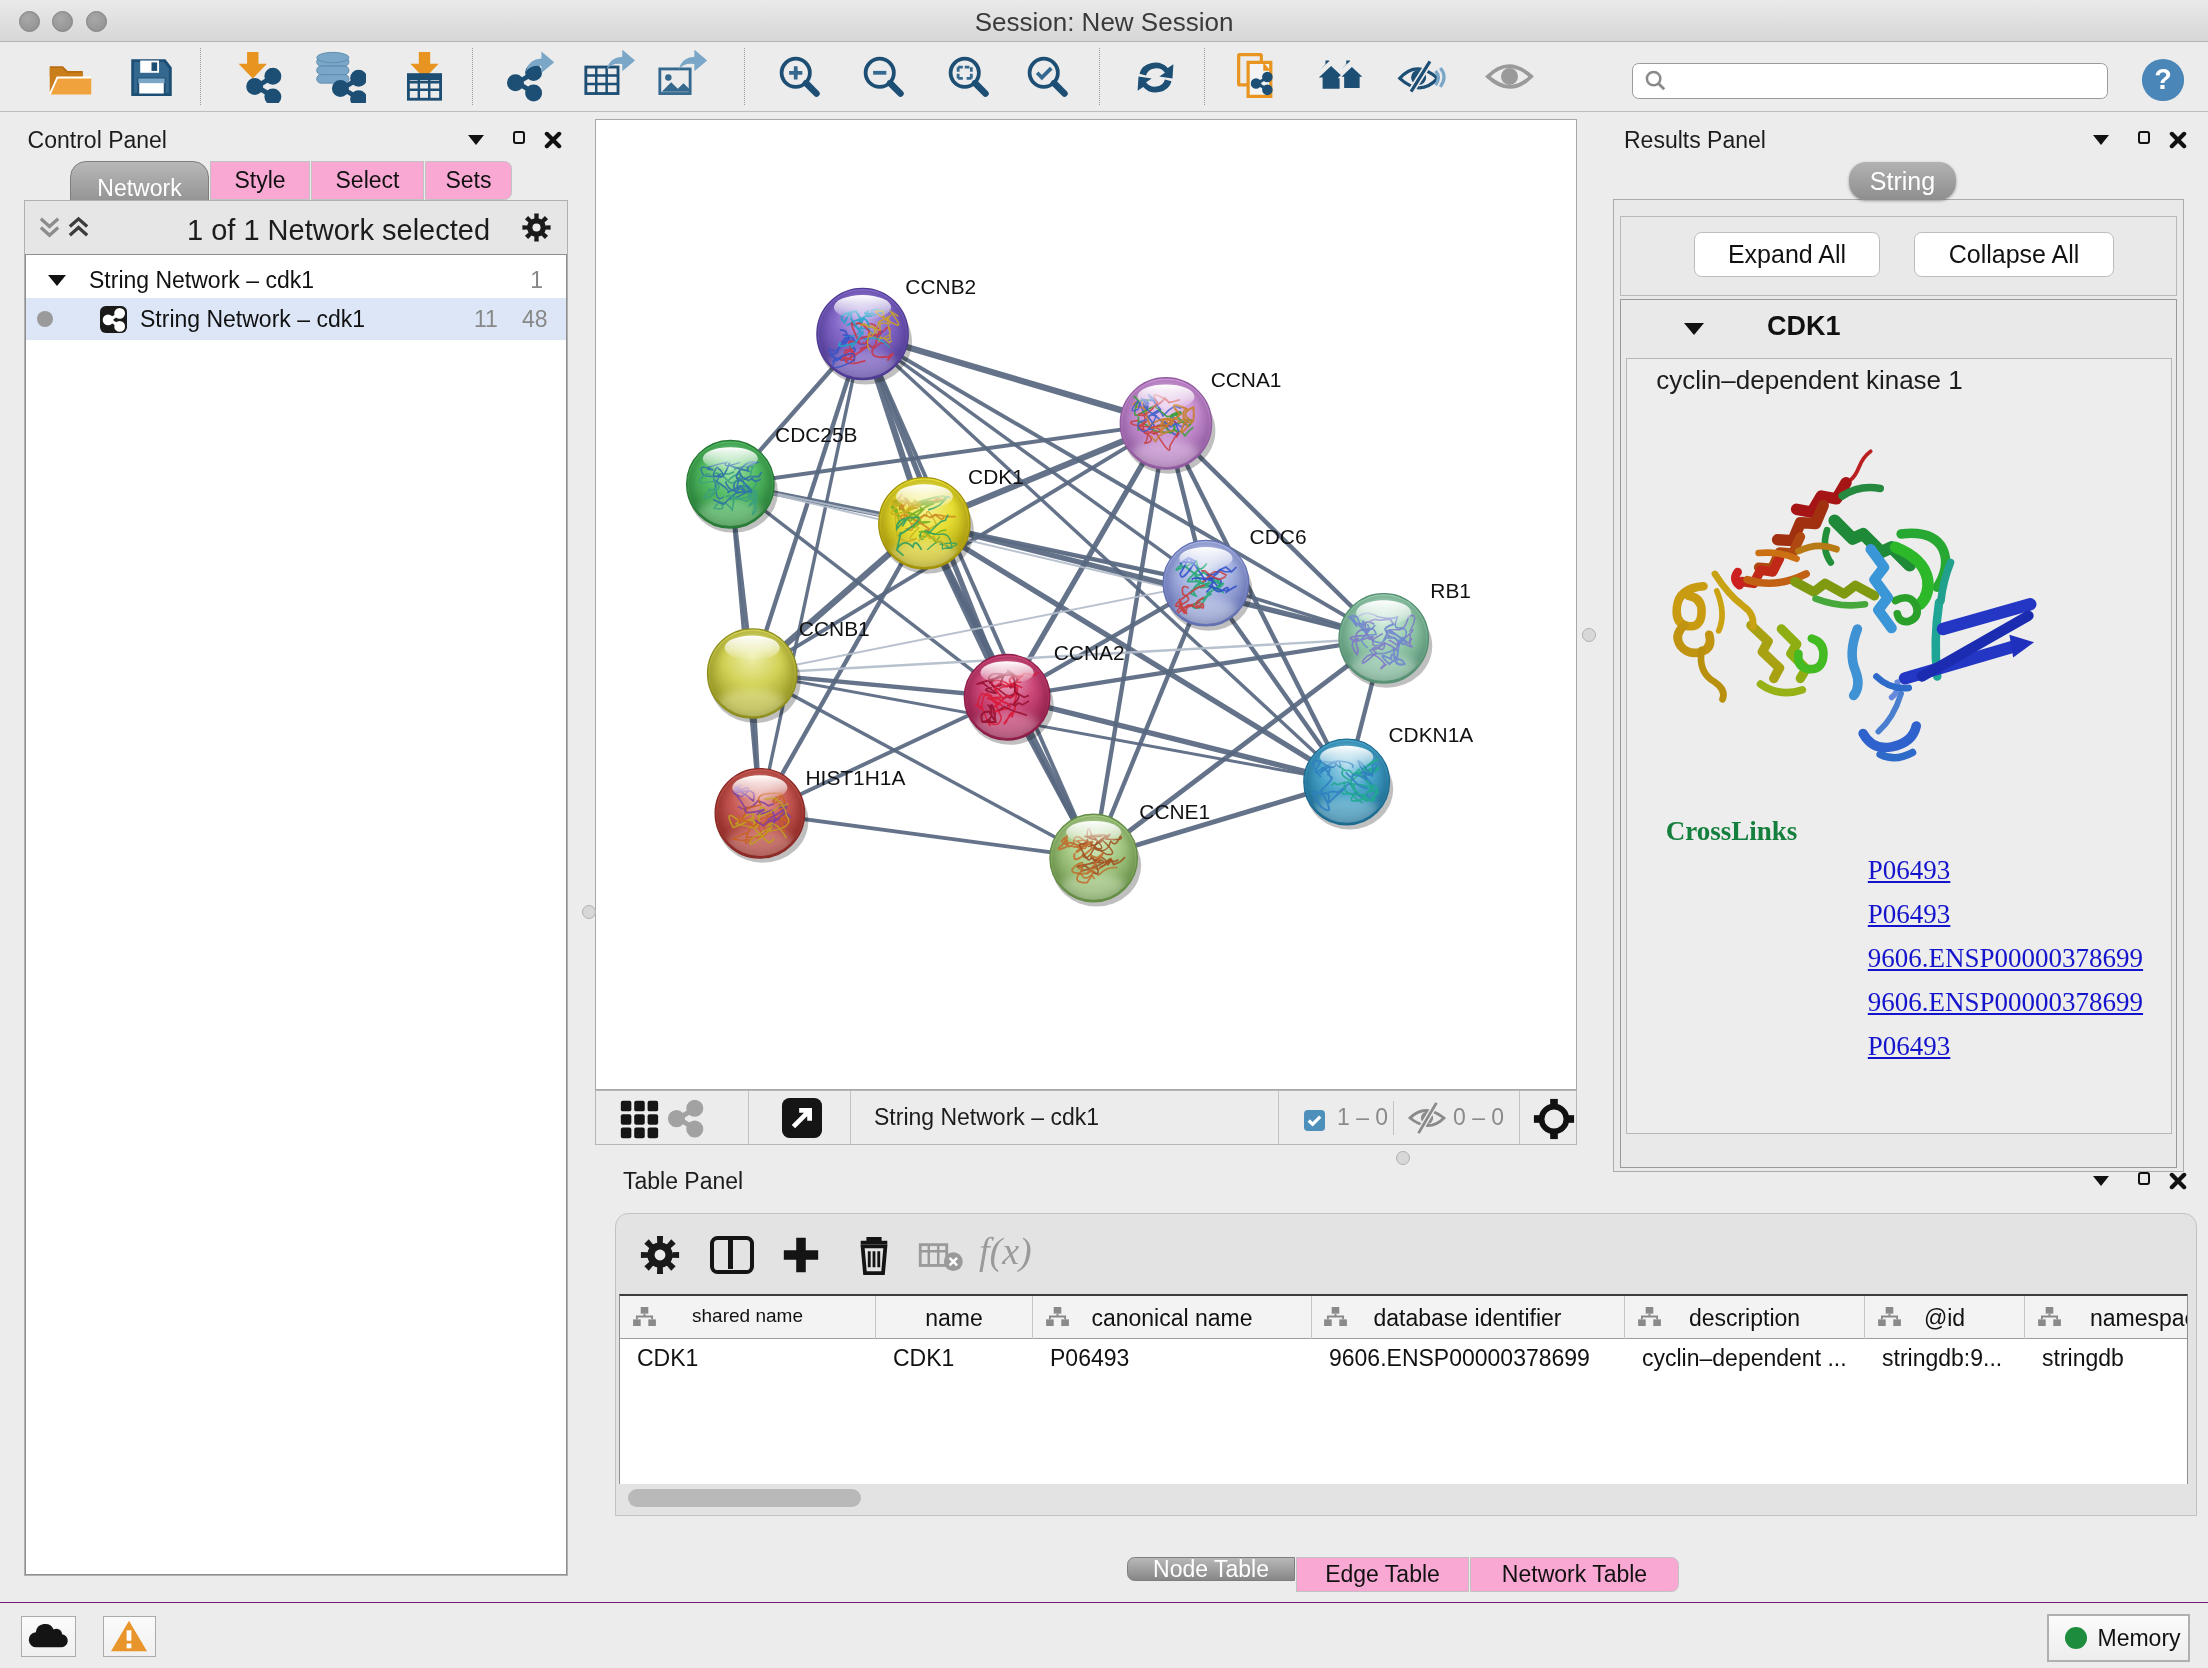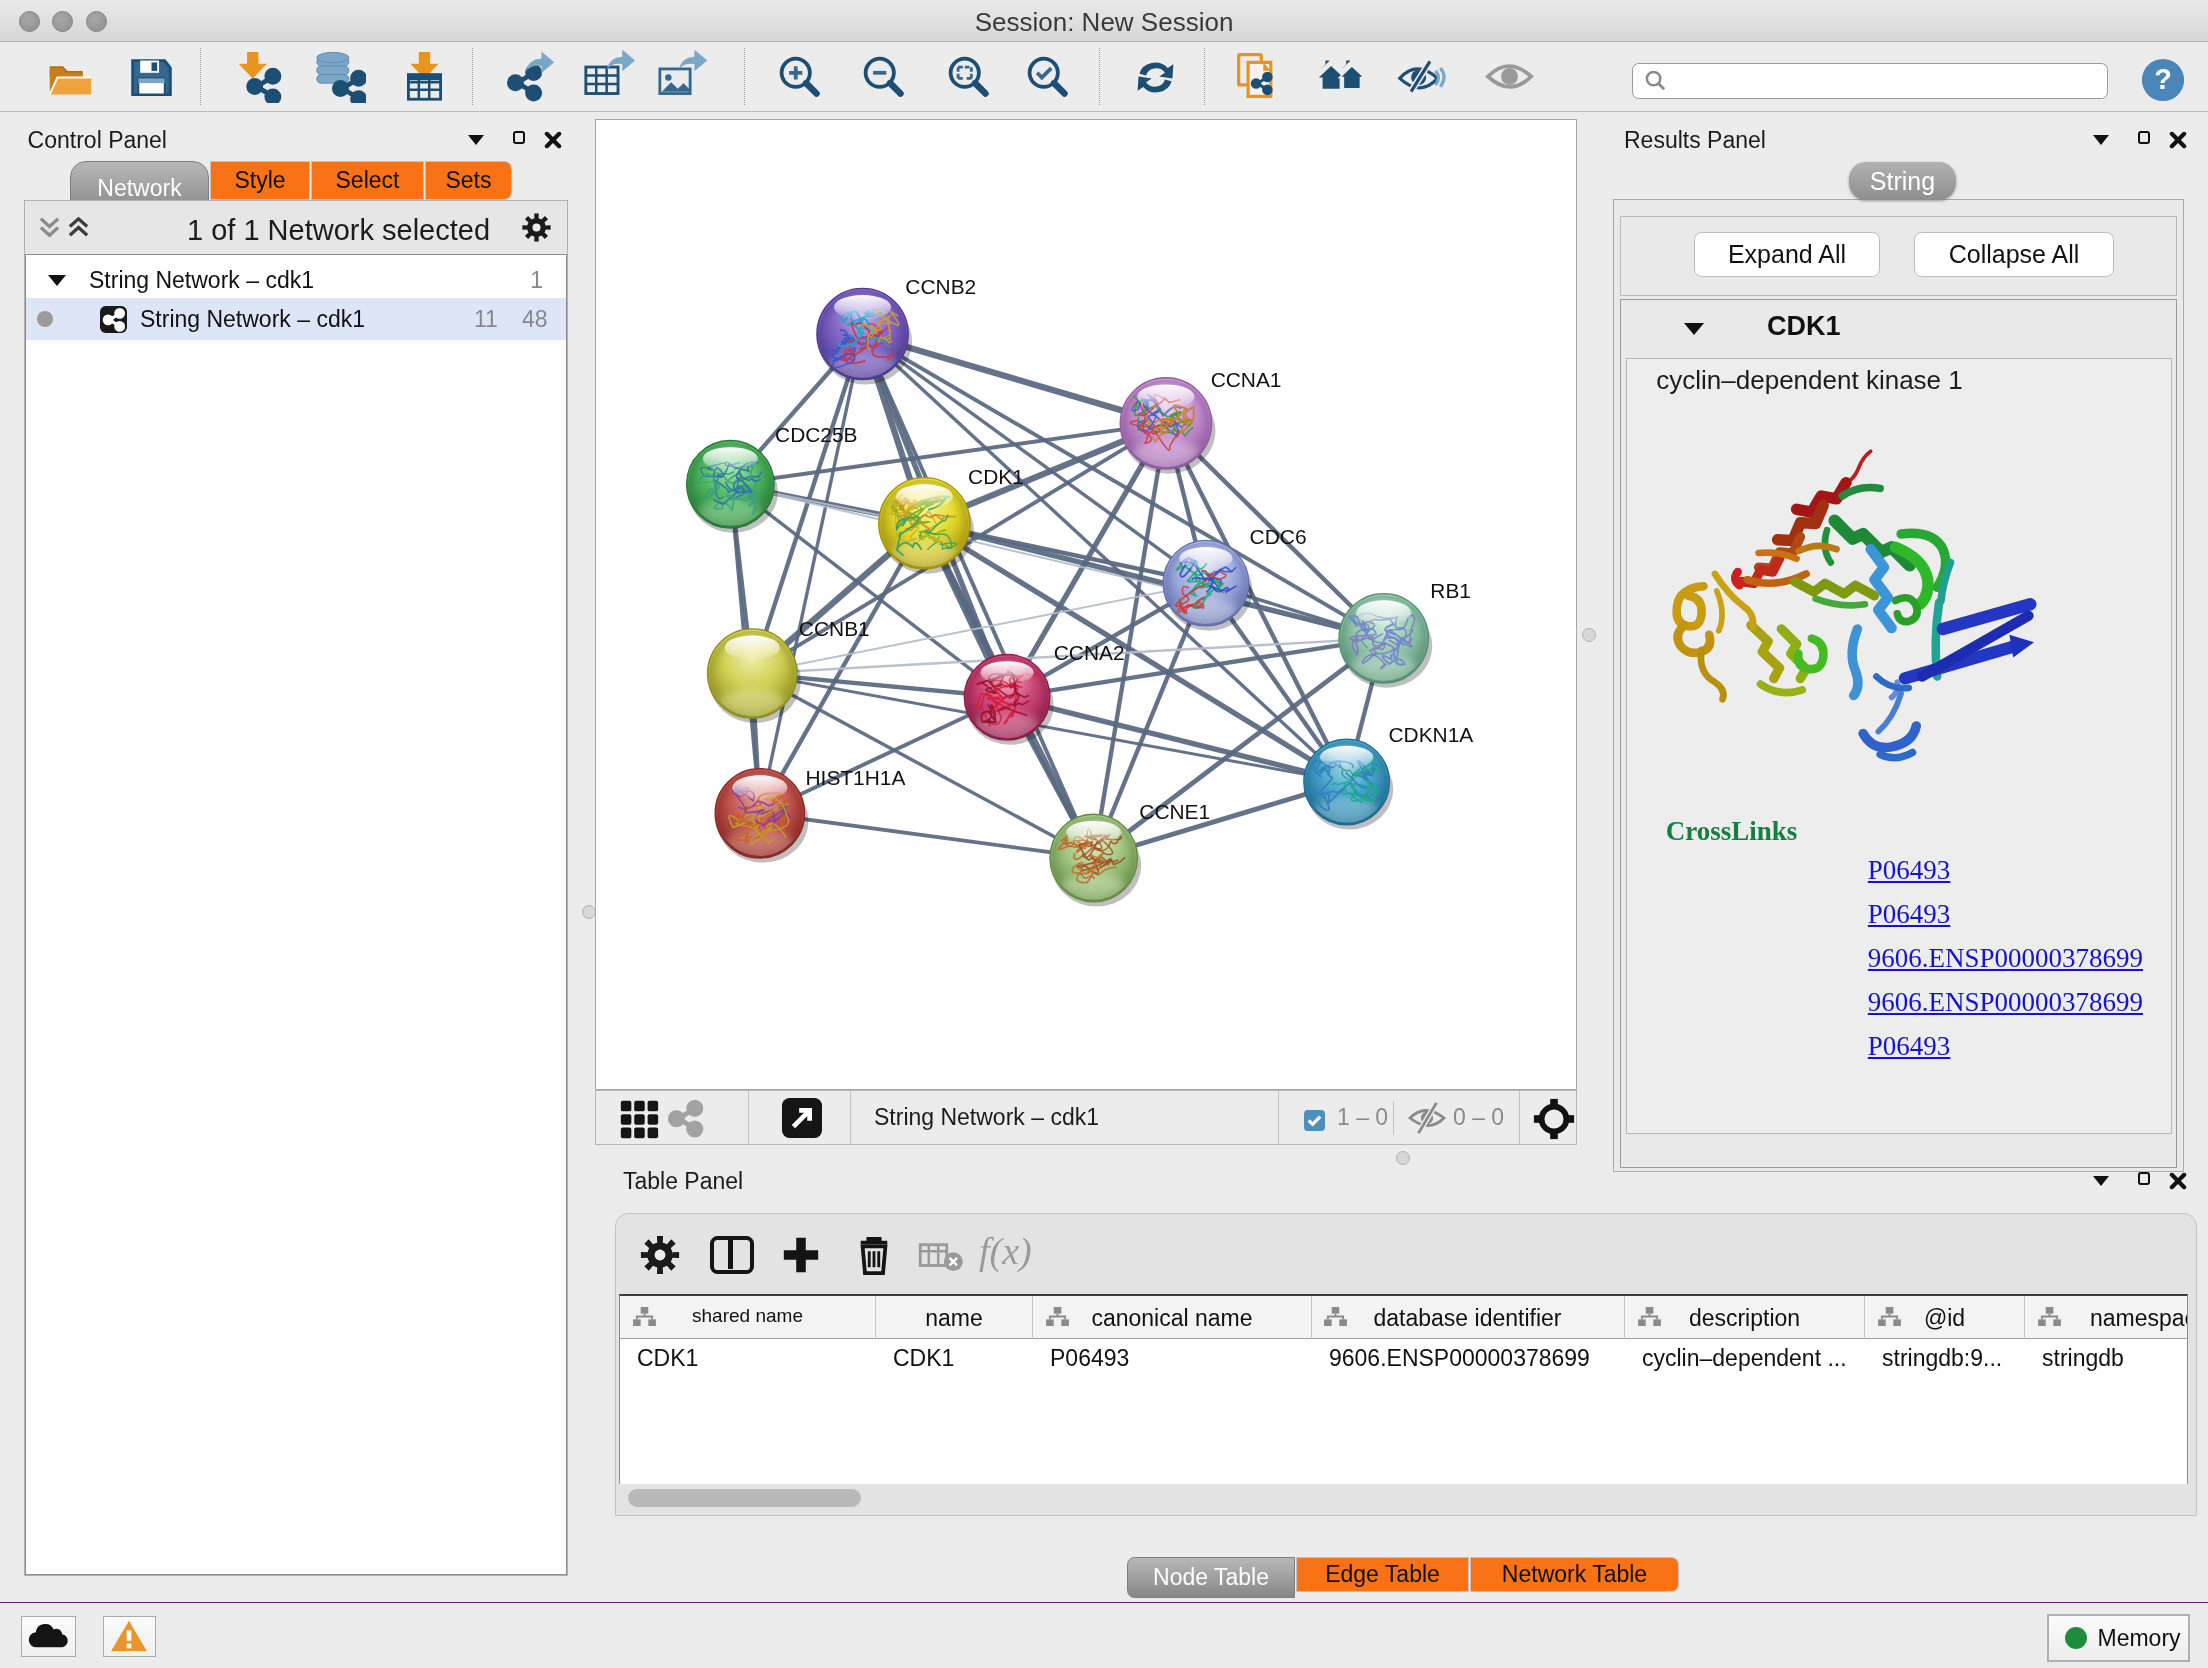--- a/index.html
+++ b/index.html
@@ -1,18 +1,18 @@
 <!DOCTYPE html>
 <html style="font-size:15px"><head><meta charset="utf-8"><style>
 * { margin:0; padding:0; box-sizing:border-box; }
 body { width:2208px; height:1668px; font-family:"Liberation Sans", sans-serif; background:#ececec; position:relative; overflow:hidden; }
 .abs { position:absolute; }
 .ic { position:absolute; }
 .vsep { position:absolute; width:0; border-left:1.9px dotted #9a9a9a; height:57px; top:48px; }
-.tab { position:absolute; display:flex; align-items:center; justify-content:center; font-size:23px; color:#111; background:#f97316; border:1px solid #c2c2c2; }
+.tab { position:absolute; display:flex; align-items:center; justify-content:center; font-size:23px; color:#111; background:#f9a8d4; border:1px solid #c2c2c2; }
 .tabsel { background:linear-gradient(#b8b8b8,#878787); color:#fff; border:1px solid #7e7e7e; }
 </style></head><body>
 <div class="abs" style="left:0;top:0;width:2208px;height:42px;background:linear-gradient(#eaeaea,#d6d6d6);border-bottom:1px solid #b4b4b4">
 <div class="abs" style="left:19px;top:10.5px;width:21px;height:21px;border-radius:50%;background:radial-gradient(circle at 40% 35%,#a8a8a8,#8e8e8e);border:1px solid #7f7f7f"></div>
 <div class="abs" style="left:52px;top:10.5px;width:21px;height:21px;border-radius:50%;background:radial-gradient(circle at 40% 35%,#a8a8a8,#8e8e8e);border:1px solid #7f7f7f"></div>
 <div class="abs" style="left:86px;top:10.5px;width:21px;height:21px;border-radius:50%;background:radial-gradient(circle at 40% 35%,#a8a8a8,#8e8e8e);border:1px solid #7f7f7f"></div>
 <div class="abs" style="left:0;right:0;top:6.7px;text-align:center;font-size:26px;color:#3a3a3a">Session: New Session</div>
 </div>
 <div class="abs" style="left:0;top:42px;width:2208px;height:70px;background:#ececec;border-bottom:1px solid #bcbcbc">
 <div class="ic" style="left:44px;top:11.4px"><svg width="53" height="49" viewBox="0 0 56 52" style="">
@@ -826,21 +826,21 @@
 </div>
 <div style="position:absolute;left:17px;top:49px;font-size:23px;color:#111;white-space:nowrap">CDK1</div>
 <div style="position:absolute;left:273px;top:49px;font-size:23px;color:#111;white-space:nowrap">CDK1</div>
 <div style="position:absolute;left:430px;top:49px;font-size:23px;color:#111;white-space:nowrap">P06493</div>
 <div style="position:absolute;left:709px;top:49px;font-size:23px;color:#111;white-space:nowrap">9606.ENSP00000378699</div>
 <div style="position:absolute;left:1022px;top:49px;font-size:23px;color:#111;white-space:nowrap">cyclin–dependent ...</div>
 <div style="position:absolute;left:1262px;top:49px;font-size:23px;color:#111;white-space:nowrap">stringdb:9...</div>
 <div style="position:absolute;left:1422px;top:49px;font-size:23px;color:#111;white-space:nowrap">stringdb</div>
 </div>
 <div class="abs" style="left:628px;top:1489px;width:233px;height:18px;background:#b9b9b9;border-radius:9.5px"></div>
-<div class="tab tabsel" style="left:1127px;top:1557px;width:168px;height:41px;border-radius:7.6px 0 0 7.6px">Node Table</div>
+<div class="tab tabsel" style="left:1127px;top:1557px;width:168px;height:24px;border-radius:7.6px 0 0 7.6px">Node Table</div>
 <div class="tab" style="left:1296px;top:1557px;width:173px;height:35px">Edge Table</div>
 <div class="tab" style="left:1470px;top:1557px;width:209px;height:35px;border-radius:0 7.6px 7.6px 0">Network Table</div>
 <div class="abs" style="left:0;top:1602px;width:2208px;height:67px;background:#ececec;border-top:1px solid #701a75">
 <div style="position:absolute;left:21px;top:13.3px;width:55px;height:41px;background:linear-gradient(#fbfbfb,#f0f0f0);border:1.9px solid #ababab">
   <svg width="42" height="30" viewBox="0 0 44 32" style="position:absolute;left:4.8px;top:3.8px">
         <path d="M10,28 a8,8 0 0 1 -1,-16 a10,10 0 0 1 19,-3 a6,6 0 0 1 9,5 a7,7 0 0 1 -2,14 z" fill="#141414"></path>
       </svg>
 </div>
 <div style="position:absolute;left:103px;top:13.3px;width:53px;height:41px;background:linear-gradient(#fbfbfb,#f0f0f0);border:1.9px solid #ababab">
   <svg width="42" height="36" viewBox="0 0 44 38" style="position:absolute;left:3.8px;top:1px">

